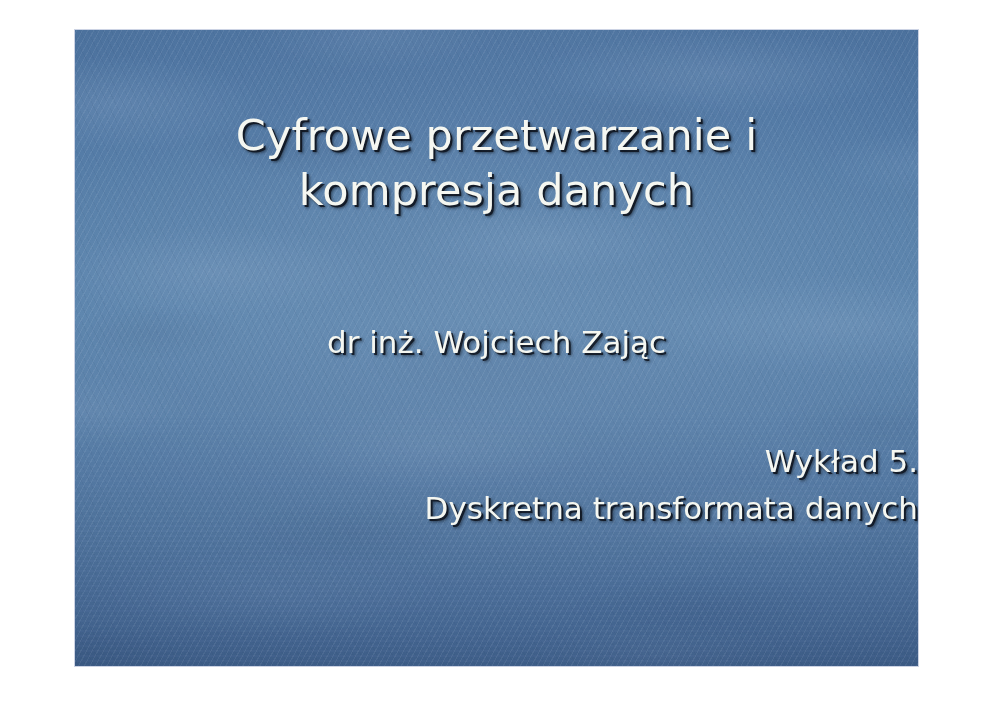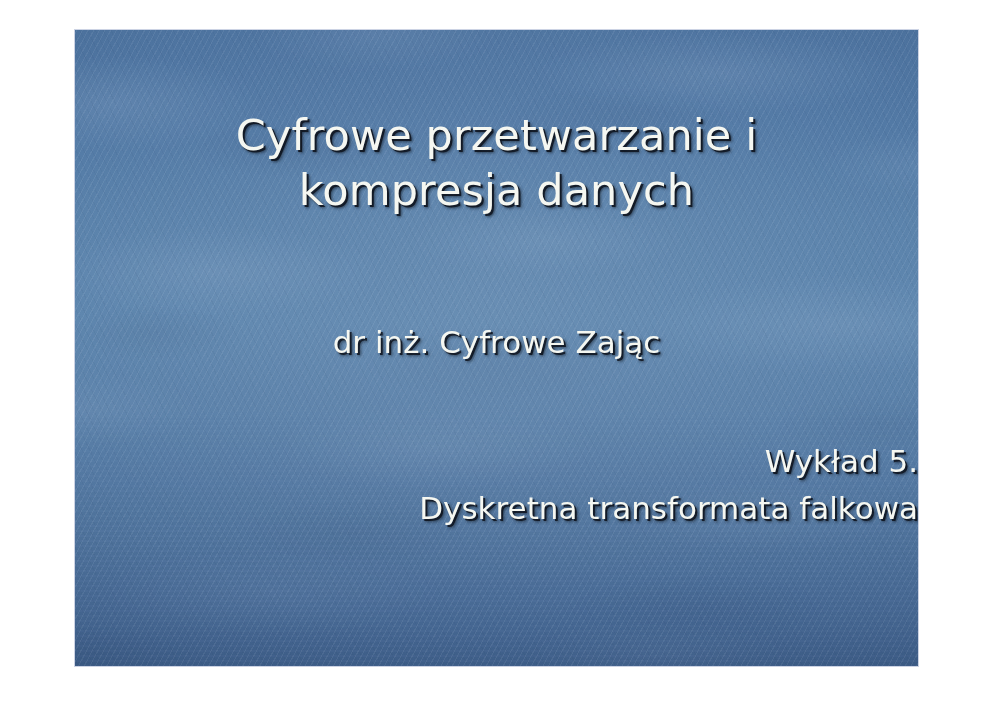--- a/index.html
+++ b/index.html
@@ -205,22 +205,22 @@
     <div class="slide-bg-mottle-b"></div>
     <div class="slide-bg-streaks"></div>
     <div class="slide-bg-bands"></div>
     <div class="slide-bg-vignette"></div>
 
     <div class="content">
 
       <div class="slide-title">Cyfrowe przetwarzanie i
 kompresja danych</div>
 
-      <div class="slide-author">dr inż. Cyfrowe Zając</div>
+      <div class="slide-author">dr inż. Wojciech Zając</div>
 
       <div class="slide-lecture">
         <span class="lect-line">Wykład 5.</span>
-        <span class="lect-line">Dyskretna transformata falkowa</span>
+        <span class="lect-line">Dyskretna transformata danych</span>
       </div>
 
     </div>
   </div>
 </div>
 
 </body></html>

